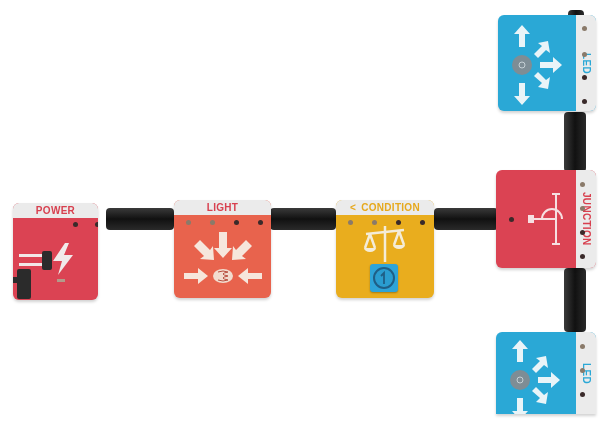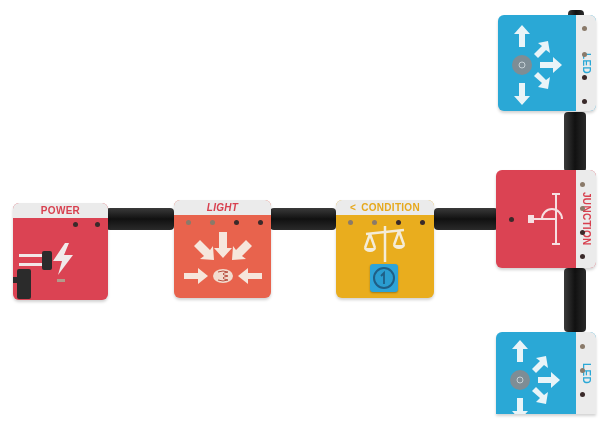--- a/index.html
+++ b/index.html
@@ -29,42 +29,42 @@
 <body>
 
 <div class="cable" style="left:106px; top:208px; width:68px; height:22px;"></div>
 <div class="cable" style="left:270px; top:208px; width:66px; height:22px;"></div>
 <div class="cable" style="left:434px; top:208px; width:64px; height:22px;"></div>
 
 <div class="cable v" style="left:564px; top:112px; width:22px; height:60px;"></div>
 <div class="cable v" style="left:564px; top:268px; width:22px; height:64px;"></div>
 <div class="cable v" style="left:568px; top:10px; width:16px; height:12px;"></div>
 
-<div class="block" style="left:13px; top:203px; width:95px; height:97px; background:#db4353;">
+<div class="block" style="left:13px; top:203px; width:85px; height:97px; background:#db4353;">
   <div class="label-bar top">
       <span>POWER</span>
     </div>
   <div class="dot" style="left:60px; top:19px;"></div>
   <div class="dot" style="left:82px; top:19px;"></div>
   <svg class="icon" style="left:6px; top:48px;" width="36" height="20" viewBox="0 0 36 20">
     <rect x="0" y="3" width="24" height="3" fill="#f2e8e8"></rect>
       <rect x="0" y="12" width="24" height="3" fill="#f2e8e8"></rect>
     <rect x="23" y="0" width="10" height="19" rx="2" fill="#2b2b2b"></rect>
   </svg>
   <svg class="icon" style="left:0px; top:66px;" width="20" height="30" viewBox="0 0 20 30">
     <rect x="4" y="0" width="14" height="30" rx="2" fill="#2b2b2b"></rect>
       <rect x="0" y="8" width="6" height="6" fill="#2b2b2b"></rect>
   </svg>
   <svg class="icon" style="left:38px; top:40px;" width="24" height="32" viewBox="0 0 24 32">
     <polygon points="14,0 2,18 11,18 7,32 22,12 13,12 18,0" fill="#f1eaea"></polygon>
   </svg>
   <div style="position:absolute; left:44px; top:76px; width:8px; height:3px; background:#b39a8a;"></div>
 </div>
 
-<div class="block" style="left:174px; top:200px; width:97px; height:98px; background:#e8634d;font-style:italic;">
+<div class="block" style="left:174px; top:200px; width:97px; height:98px; background:#e8634d;">
   <div class="label-bar top">
       <span>LIGHT</span>
     </div>
   <div class="dot light" style="left:12px; top:20px;"></div>
   <div class="dot light" style="left:36px; top:20px;"></div>
   <div class="dot" style="left:60px; top:20px;"></div>
   <div class="dot" style="left:84px; top:20px;"></div>
   <svg class="icon" style="left:8px; top:32px;" width="82" height="60" viewBox="0 0 82 60">
     <g fill="#f6e6dc">
       <polygon points="37,0 45,0 45,16 50,16 41,26 32,16 37,16"></polygon>

